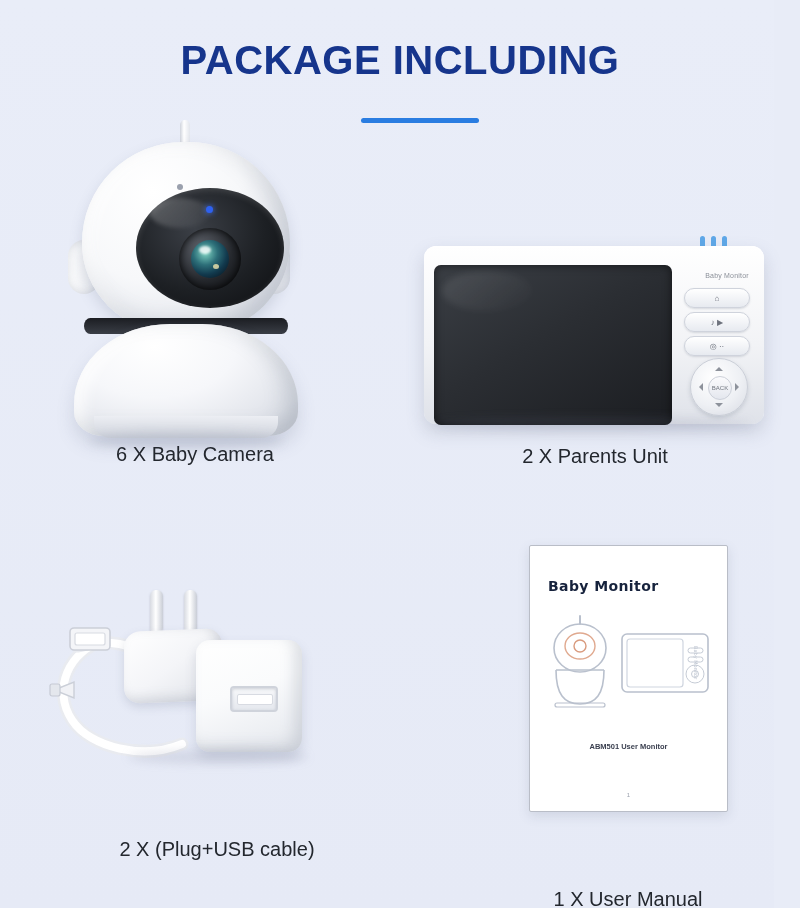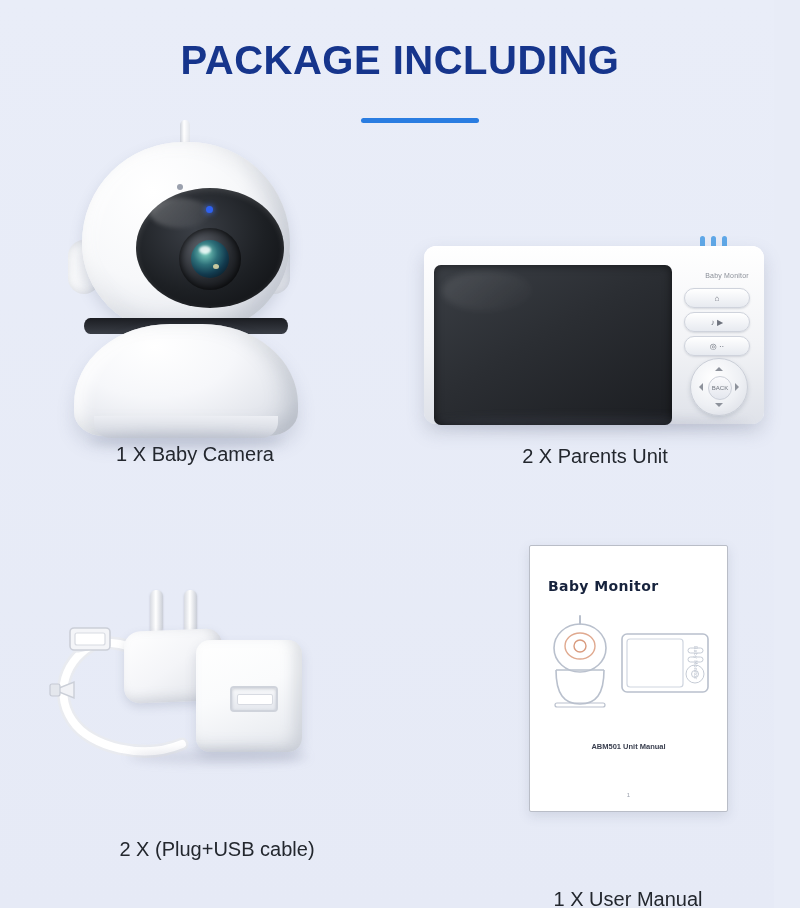--- a/index.html
+++ b/index.html
@@ -473,21 +473,21 @@
             <div class="cam-lens-glint"></div>
           </div>
         </div>
       </div>
     </div>
     <div class="cam-stripe"></div>
     <div class="cam-body"></div>
     <div class="cam-base"></div>
     <div class="cam-shadow"></div>
   </div>
-  <div class="caption cap-camera">1 X Baby Camera</div>
+  <div class="caption cap-camera">6 X Baby Camera</div>
 
   <div class="monitor">
     <div class="mon-antennas">
       <div class="mon-ant"></div>
       <div class="mon-ant"></div>
       <div class="mon-ant"></div>
     </div>
     <div class="mon-body">
       <div class="mon-screen">
         <div class="mon-screen-gloss"></div>
@@ -552,18 +552,18 @@
       <rect x="11" y="95" width="50" height="4" rx="2" fill="none" stroke="#b9c0cd" stroke-width="1.2"></rect>
 
       <rect x="78" y="26" width="86" height="58" rx="5" fill="none" stroke="#b9c0cd" stroke-width="1.6"></rect>
       <rect x="83" y="31" width="56" height="48" rx="3" fill="none" stroke="#cfd5df" stroke-width="1.2"></rect>
       <text x="150" y="38" font-size="5" fill="#b9c0cd" transform="rotate(90 150 38)" font-family="DejaVu Sans, sans-serif">Baby Monitor</text>
       <rect x="144" y="40" width="15" height="5" rx="2.5" fill="none" stroke="#c6ccd6" stroke-width="1"></rect>
       <rect x="144" y="49" width="15" height="5" rx="2.5" fill="none" stroke="#c6ccd6" stroke-width="1"></rect>
       <circle cx="151" cy="66" r="9" fill="none" stroke="#c6ccd6" stroke-width="1"></circle>
       <circle cx="151" cy="66" r="3.5" fill="none" stroke="#c6ccd6" stroke-width="1"></circle>
     </svg>
-    <div class="manual-footer">ABM501 Unit Manual</div>
+    <div class="manual-footer">ABM501 User Monitor</div>
     <div class="manual-pagenum">1</div>
   </div>
   <div class="caption cap-manual">1 X User Manual</div>
 
 </div>
 
 </body></html>

